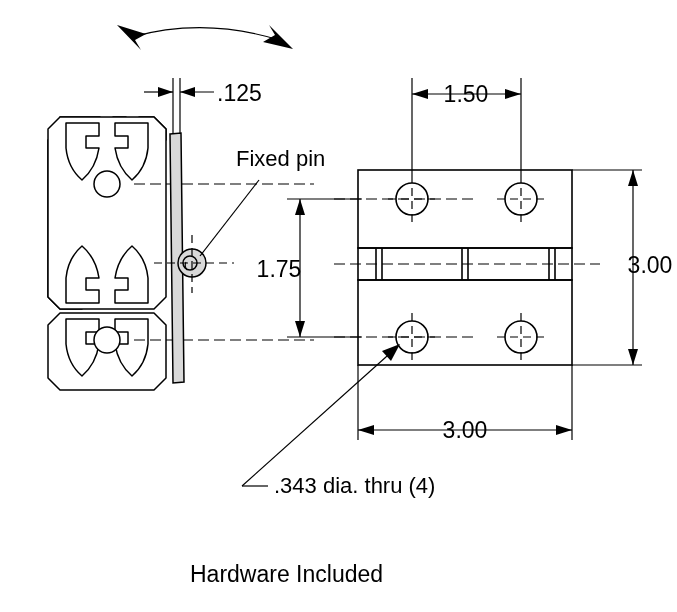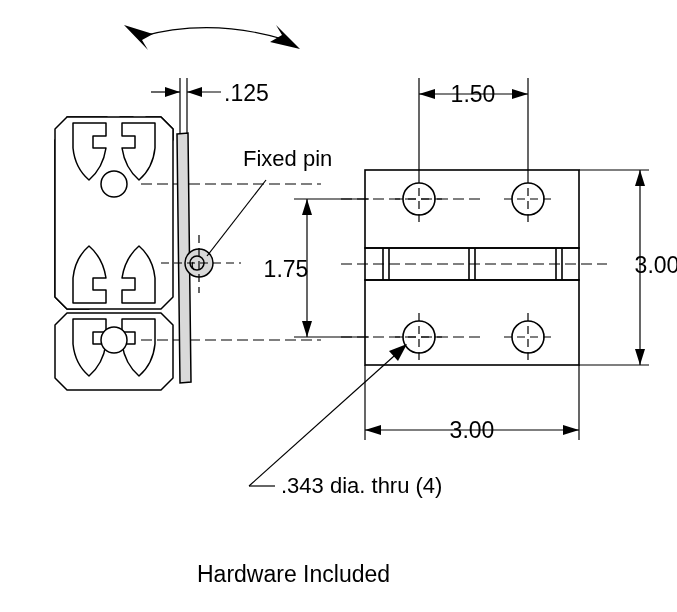--- a/index.html
+++ b/index.html
@@ -10,21 +10,21 @@
   body {
     width: 677px;
     height: 612px;
     font-family: "Liberation Sans", sans-serif;
     color: #000000;
     overflow: hidden;
     position: relative;
   }
   #drawing-root {
     position: absolute;
-    left: 11px;
+    left: 4px;
     top: 0;
     width: 591px;
     height: 612px;
   }
   svg#drawing {
     display: block;
     width: 677px;
     height: 612px;
     background: #ffffff;
   }

